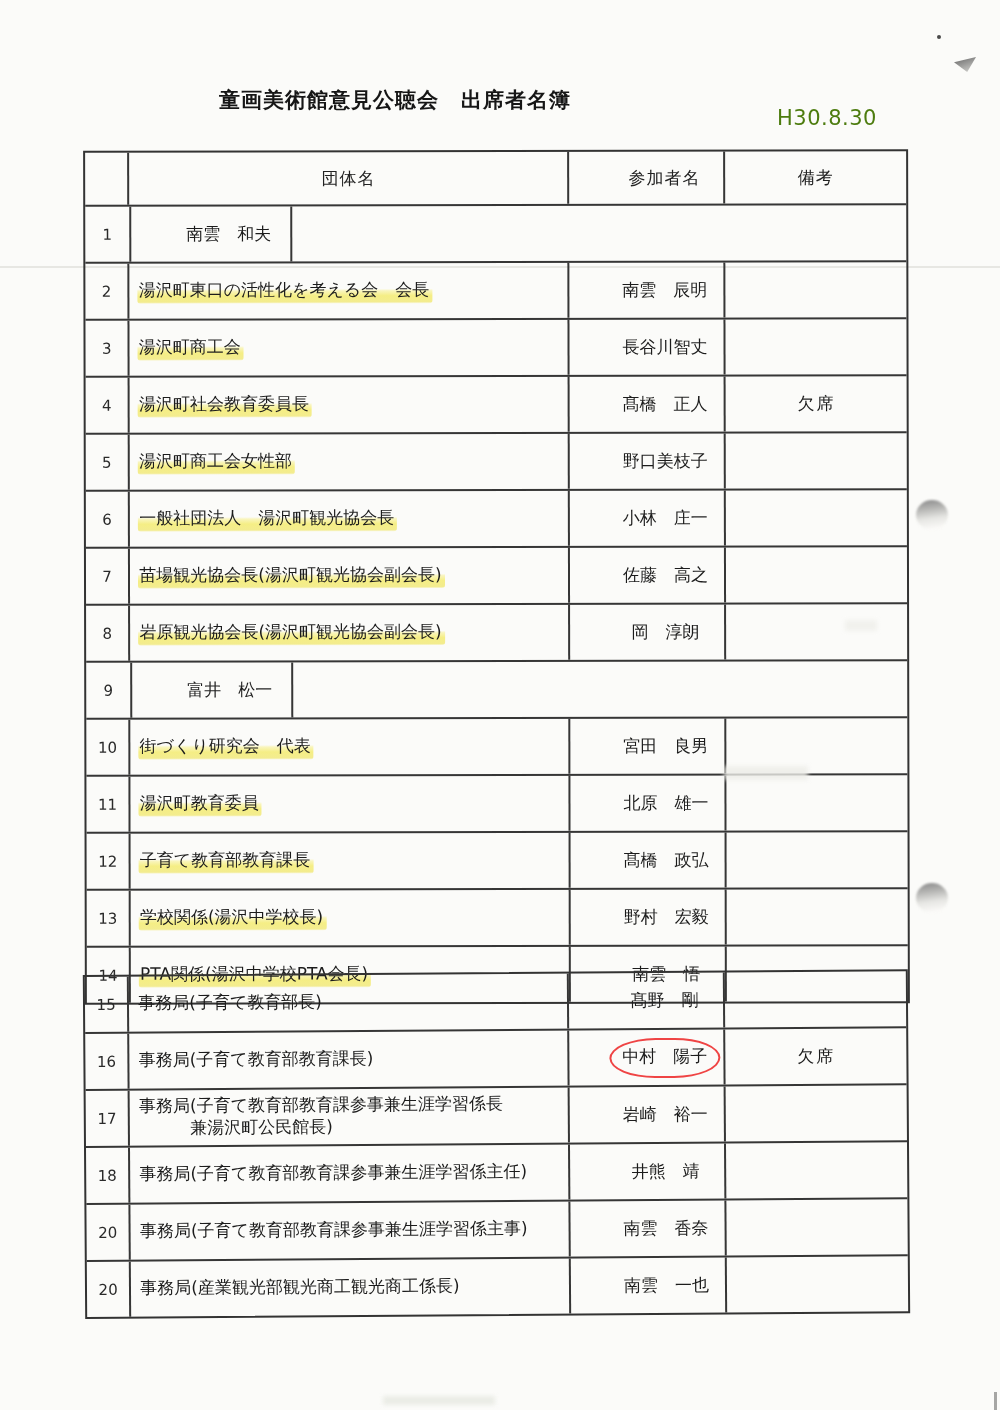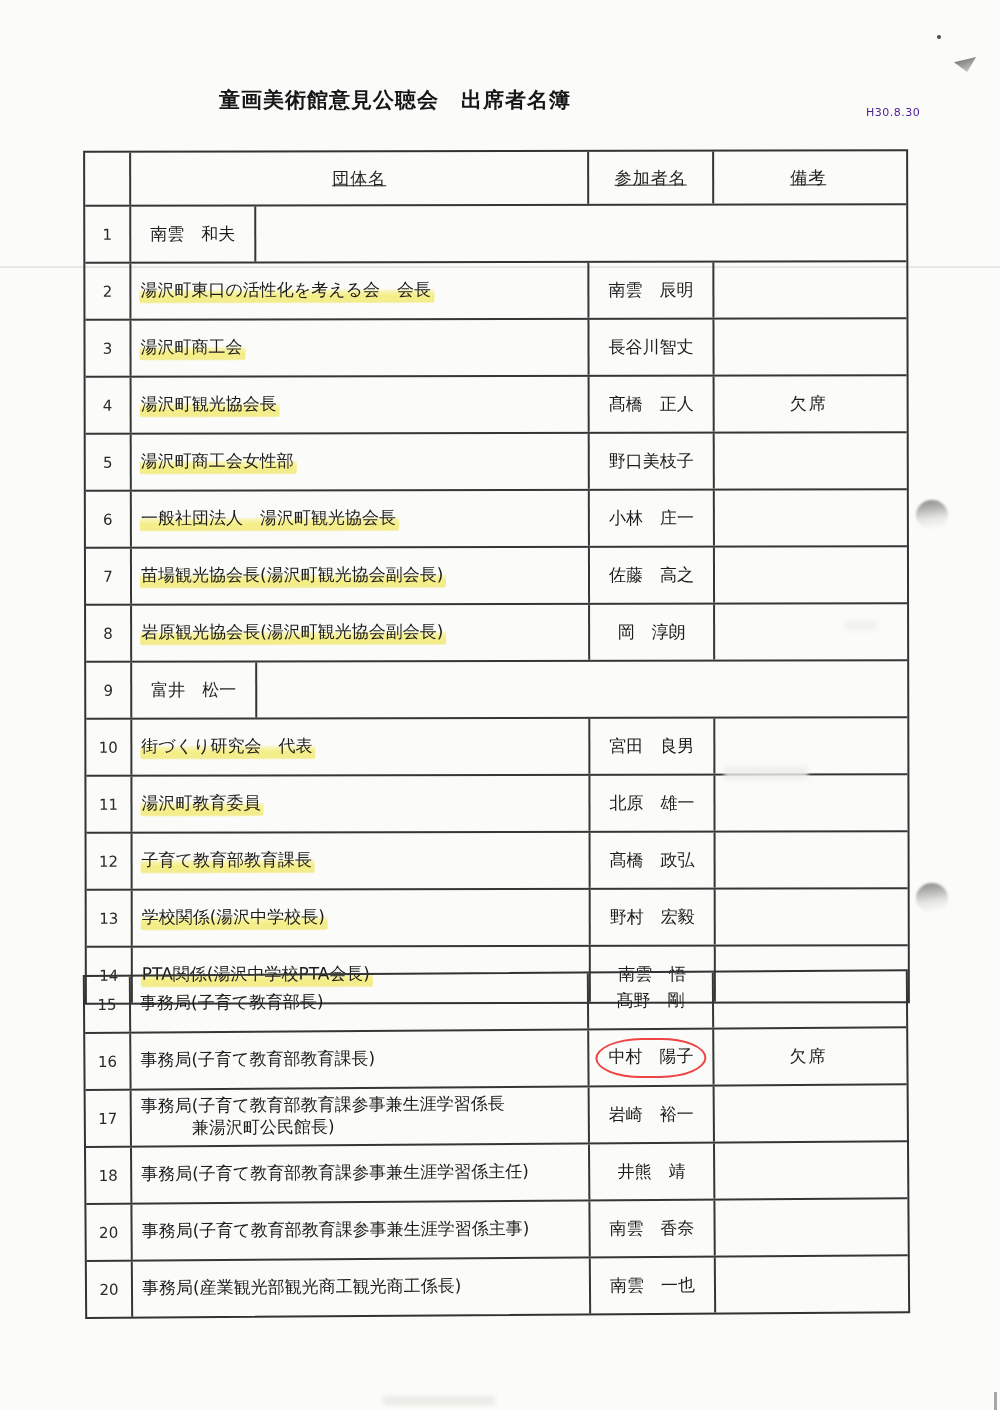--- a/index.html
+++ b/index.html
@@ -11,45 +11,45 @@
     position:relative;
     overflow:hidden;
   }
   .page{position:absolute;inset:0;}
   .title{
     position:absolute;top:86px;left:0;width:790px;
     text-align:center;font-size:21px;font-weight:bold;
     letter-spacing:1px;color:#161616;
   }
   .date{
-    position:absolute;top:106px;left:866px;width:80px;
-    font-size:11px;color:#4c1d95;letter-spacing:.5px;
+    position:absolute;top:106px;left:777px;width:80px;
+    font-size:21px;color:#4d7c0f;letter-spacing:.5px;
   }
   
   .scanline{
     position:absolute;left:0;top:266px;width:1000px;height:2px;
     background:#e3e3df;opacity:.85;
   }
   
   .tbl{
     position:absolute;left:84px;width:821px;
     border:2px solid #333;background:transparent;
   }
   .t1{top:150px;transform:rotate(-0.12deg);}
   .t2{top:975px;transform:rotate(-0.4deg);transform-origin:0 50%;}
   .row{display:flex;border-bottom:2px solid #363636;}
   .row:last-child{border-bottom:none;}
   .row.header{height:52px;}
   .row.data{height:55px;}
   .c{box-sizing:border-box;display:flex;align-items:center;}
   .c.num{width:46px;justify-content:center;border-right:2px solid #363636;font-size:15px;color:#2a2a2a;}
   .c.org{width:458px;border-right:2px solid #363636;padding-left:8px;font-size:17px;}
-  .c.name{width:125px;justify-content:center;border-right:2px solid #363636;font-size:17px;}
+  .c.name{width:125px;justify-content:center;border-right:2px solid #363636;font-size:17px;margin-left:36px;}
   .c.rem{width:188px;justify-content:center;font-size:17px;letter-spacing:2px;}
-  .row.header .c{justify-content:center;padding-left:0;font-size:17px;color:#222;letter-spacing:1px;text-decoration:underline;}
+  .row.header .c{justify-content:center;padding-left:0;font-size:17px;color:#222;letter-spacing:1px;}
   .orgtext{white-space:pre-wrap;line-height:1.25;padding:1px 3px 3px 1px;}
   
   .hl{
     background-image:linear-gradient(to bottom,
       rgba(246,238,130,0) 42%,
       rgba(247,240,140,.55) 50%,
       #f5ee85 70%,
       #f3ec8f 94%,
       rgba(243,236,143,.25) 100%);
     border-radius:3px;
@@ -131,21 +131,21 @@
           </div>
     <div class="c name">
             <span class="nametext">長谷川智丈</span>
           </div>
     <div class="c rem"></div>
   </div>
 
   <div class="row data">
     <div class="c num">4</div>
     <div class="c org">
-            <span class="orgtext hl">湯沢町観光協会長</span>
+            <span class="orgtext hl">湯沢町社会教育委員長</span>
           </div>
     <div class="c name">
             <span class="nametext">髙橋　正人</span>
           </div>
     <div class="c rem">欠席</div>
   </div>
 
   <div class="row data">
     <div class="c num">5</div>
     <div class="c org">

